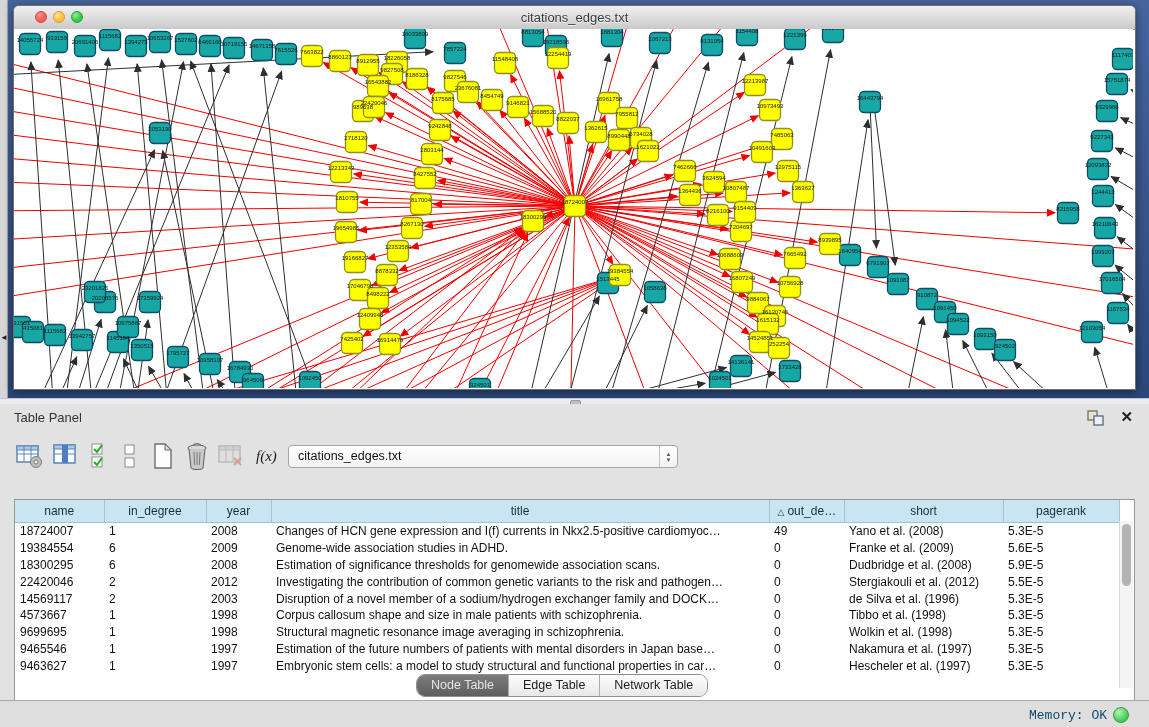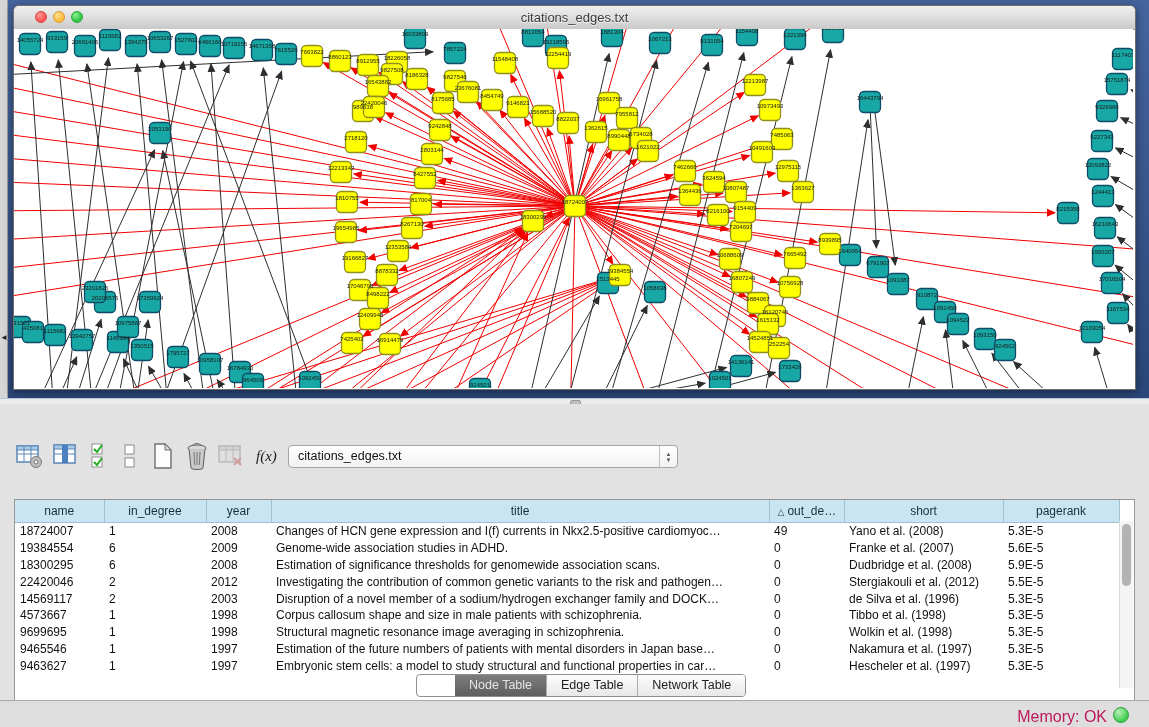--- a/index.html
+++ b/index.html
@@ -53,29 +53,29 @@
   table{border-collapse:collapse;table-layout:fixed;width:1104px;font-size:12px;color:#111;}
   th{height:20px;background:#c9e5f2;border-right:1px solid #9fc3d6;border-bottom:1px solid #9fc3d6;
      font-weight:normal;font-size:12px;color:#15303d;overflow:hidden;white-space:nowrap;}
   td{height:16.8px;padding:0 0 0 5px;overflow:hidden;white-space:nowrap;text-overflow:clip;}
   .sorticon{font-size:9px;margin-right:3px;color:#244;}
   th.h-sort{text-align:left;padding-left:8px;}
   #vscroll{position:absolute;right:1px;top:21px;width:13px;height:167px;background:#f4f4f4;border-left:1px solid #d9d9d9;}
   #vthumb{position:absolute;left:2px;top:3px;width:9px;height:62px;background:#b3b3b3;border-radius:5px;}
 
   #tab-row{position:absolute;left:0;top:268px;width:1149px;height:28px;}
-  #seg{position:absolute;left:416px;top:2px;height:21px;display:flex;border:1px solid #8f8f8f;border-radius:4px;overflow:hidden;box-shadow:0 1px 1px rgba(255,255,255,.7);padding-left:38px;}
+  #seg{position:absolute;left:416px;top:2px;height:21px;display:flex;border:1px solid #8f8f8f;border-radius:9px;overflow:hidden;box-shadow:0 1px 1px rgba(255,255,255,.7);}
   .seg-btn{height:21px;line-height:21px;padding:0 14px;font-size:12.5px;cursor:pointer;
     background:linear-gradient(#fdfdfd,#e8e8e8);color:#1d1d1d;border-right:1px solid #adadad;}
   .seg-btn:last-child{border-right:none;}
   .seg-btn.active{background:linear-gradient(#7d7d7d,#5e5e5e);color:#e4e4e4;}
 
   
   #status-bar{position:absolute;left:0;top:700px;width:1149px;height:27px;background:#dedede;border-top:1px solid #a8a8a8;}
-  #memory-label{position:absolute;right:42px;top:7px;font-size:16px;color:#be185d;}
+  #memory-label{position:absolute;right:42px;top:7px;font-size:13px;color:#0c4a6e;font-family:Liberation Mono, monospace;}
   #memory-dot{position:absolute;right:20px;top:6px;width:14px;height:14px;border-radius:50%;
     background:radial-gradient(circle at 35% 30%,#b9f0b9,#44cf52 65%);border:1px solid #2f9e3c;}
 </style>
 </head>
 <body>
 
 <div id="root">
 
   <div id="desktop">
     <div id="left-strip">
@@ -534,20 +534,30 @@
         </svg>
       </div>
     </div>
   </div>
 
   <div id="splitter">
     <div id="splitter-handle"></div>
   </div>
 
   <div id="table-panel">
+    <div id="panel-header">
+      <div id="panel-title">Table Panel</div>
+      <div id="float-btn">
+        <svg width="18" height="16" viewBox="0 0 18 16">
+          <rect x="1" y="1" width="9" height="9" fill="none" stroke="#8a7a3e" stroke-width="1.4"></rect>
+          <rect x="7" y="6" width="9" height="9" fill="#efefef" stroke="#5d6f8e" stroke-width="1.4"></rect>
+        </svg>
+      </div>
+      <div id="close-btn">✕</div>
+    </div>
 
     <div id="toolbar">
       <div class="tb-btn" style="left:14px">
         <svg width="30" height="32" viewBox="0 0 30 32">
           <rect x="3" y="6" width="21" height="16" fill="#fff" stroke="#5a86b8" stroke-width="1.5"></rect>
           <rect x="3" y="6" width="21" height="4" fill="#a9cbe8" stroke="#5a86b8"></rect>
           <line x1="10" y1="6" x2="10" y2="22" stroke="#5a86b8"></line>
             <line x1="17" y1="6" x2="17" y2="22" stroke="#5a86b8"></line>
           <line x1="3" y1="14" x2="24" y2="14" stroke="#5a86b8"></line>
           <circle cx="22" cy="22" r="5.5" fill="#bdbdbd" stroke="#7b7b7b"></circle>
@@ -646,21 +656,21 @@
               <td>49</td>
               <td>Yano et al. (2008)</td>
               <td>5.3E-5</td>
             </tr>
             <tr>
               <td>19384554</td>
               <td>6</td>
               <td>2009</td>
               <td>Genome-wide association studies in ADHD.</td>
               <td>0</td>
-              <td>Franke et al. (2007)</td>
+              <td>Franke et al. (2009)</td>
               <td>5.6E-5</td>
             </tr>
             <tr>
               <td>18300295</td>
               <td>6</td>
               <td>2008</td>
               <td>Estimation of significance thresholds for genomewide association scans.</td>
               <td>0</td>
               <td>Dudbridge et al. (2008)</td>
               <td>5.9E-5</td>

